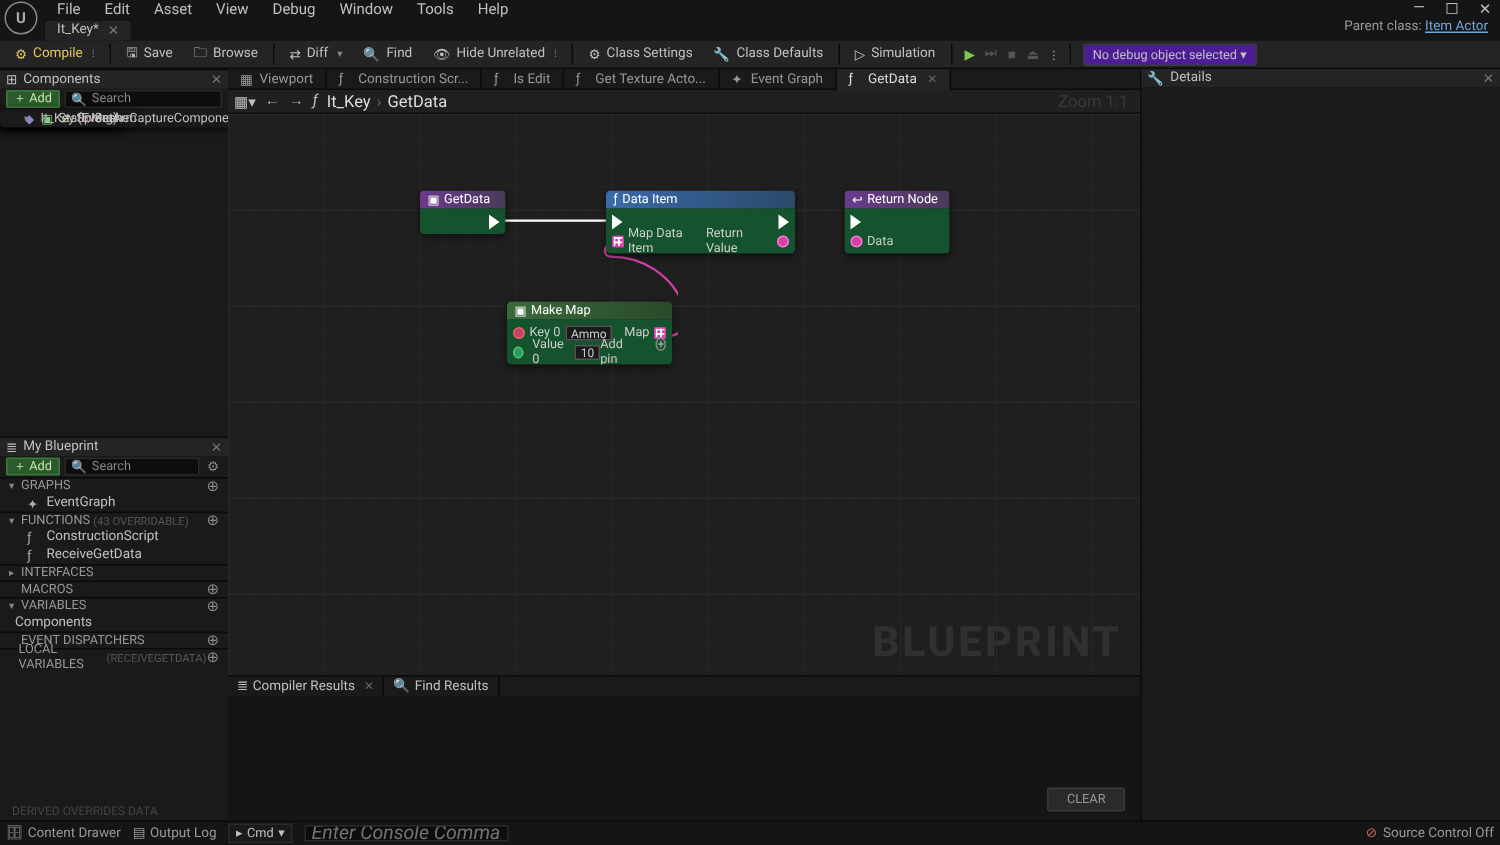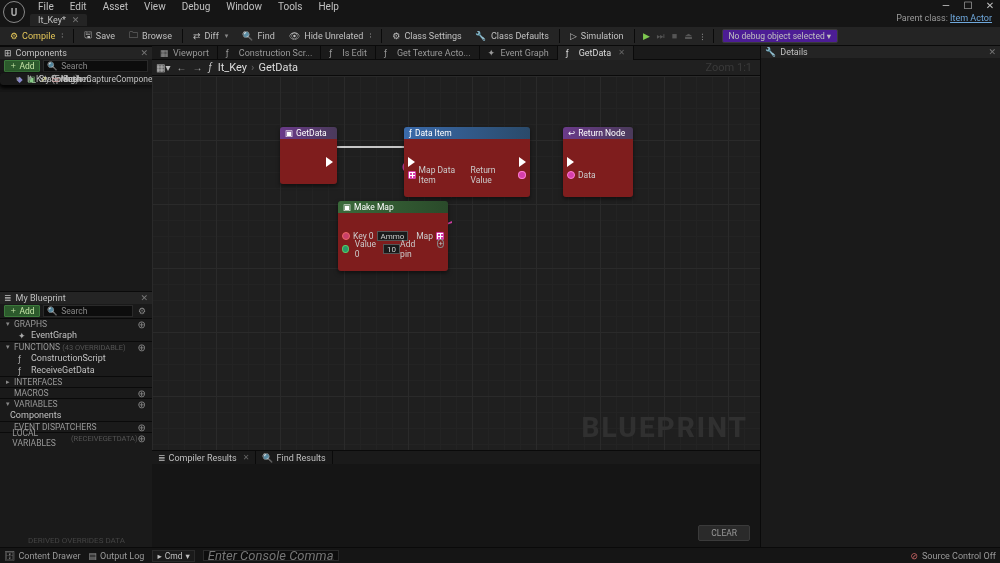--- a/index.html
+++ b/index.html
@@ -73,21 +73,21 @@
 
 
 .canvas { flex:1; position:relative; background:#1f1f1f; overflow:hidden; }
 .grid { position:absolute; inset:0;
   background-image:linear-gradient(#2a2a2a 1px,transparent 1px),linear-gradient(90deg,#2a2a2a 1px,transparent 1px),linear-gradient(#232323 1px,transparent 1px),linear-gradient(90deg,#232323 1px,transparent 1px);
   background-size:64px 64px,64px 64px,16px 16px,16px 16px;
 }
 .watermark { position:absolute; right:12px; bottom:6px; color:#303030; font-size:28px; font-weight:800; letter-spacing:2px; }
 .node { position:absolute; border-radius:3px; overflow:hidden; box-shadow:0 2px 4px rgba(0,0,0,.5); font-size:8.5px; }
 .node .nh { height:12px; display:flex; align-items:center; padding:0 5px; gap:3px; color:#fff; }
-.node .nb { background:#7f1d1d; padding:16px 4px; }
+.node .nb { background:#14532d; padding:2px 4px; }
 .node .row { display:flex; align-items:center; justify-content:space-between; height:13px; }
 .node.purple .nh { background:linear-gradient(90deg,#6a3a8a,#4a3a5a); }
 .node.blue .nh   { background:linear-gradient(90deg,#3a6aaa,#2a4a6a); }
 .node.green .nh  { background:linear-gradient(90deg,#3a6a3a,#2a4a2a); }
 .pin { width:8px; height:8px; border-radius:2px; display:inline-block; border:1px solid #fff; }
 .pin.exec { width:0; height:0; border-left:7px solid #fff; border-top:5px solid transparent; border-bottom:5px solid transparent; border-right:0; border-radius:0; background:none; }
 .pin.data { border-radius:50%; background:#d63fa8; border-color:#ff7ad5; }
 .pin.map { border-radius:1px; background:#d63fa8; border-color:#d63fa8; width:8px; height:8px; background-image:linear-gradient(#fff 1px,transparent 1px),linear-gradient(90deg,#fff 1px,transparent 1px); background-size:3px 3px; }
 .pinlabel { font-size:8.5px; color:#ccc; }
 .inp { background:#1a1a1a; border:1px solid #555; color:#ccc; font-size:8px; padding:0 3px; height:10px; line-height:10px; }
@@ -100,21 +100,21 @@
 .bottabs .bt .x { color:#666; font-size:8px; margin-left:3px;}
 .clearbar { height:83px; background:#151515; position:relative; }
 .clearbtn { position:absolute; right:10px; bottom:6px; background:#2a2a2a; border:1px solid #3a3a3a; padding:2px 12px; font-size:8.5px; color:#999; border-radius:2px; }
 
 
 .status { height:16px; background:#151515; border-top:1px solid #0a0a0a; display:flex; align-items:center; padding:0 4px; font-size:9px; gap:8px; }
 .status .sb { display:flex; align-items:center; gap:3px; color:#999; }
 .cmdsel { background:#1a1a1a; border:1px solid #2a2a2a; padding:0 4px; font-size:8.5px; display:flex; align-items:center; gap:3px; }
 .cmdinp { background:#0d0d0d; border:1px solid #2a2a2a; width:136px; height:11px; font-size:13px; color:#666; padding:0 4px; font-style:italic; }
 .srcctrl { margin-left:auto; color:#999; display:flex; align-items:center; gap:4px; }
-.dim2 { color:#444; font-size:8px; position:absolute; left:28px; bottom:18px; }
+.dim2 { color:#444; font-size:8px; position:absolute; left:8px; bottom:18px; }
 
 
 .rightcol .phead { background:#242424; }
 </style>
 </head>
 <body>
 
 <div class="root">
 
   <div class="menubar">

